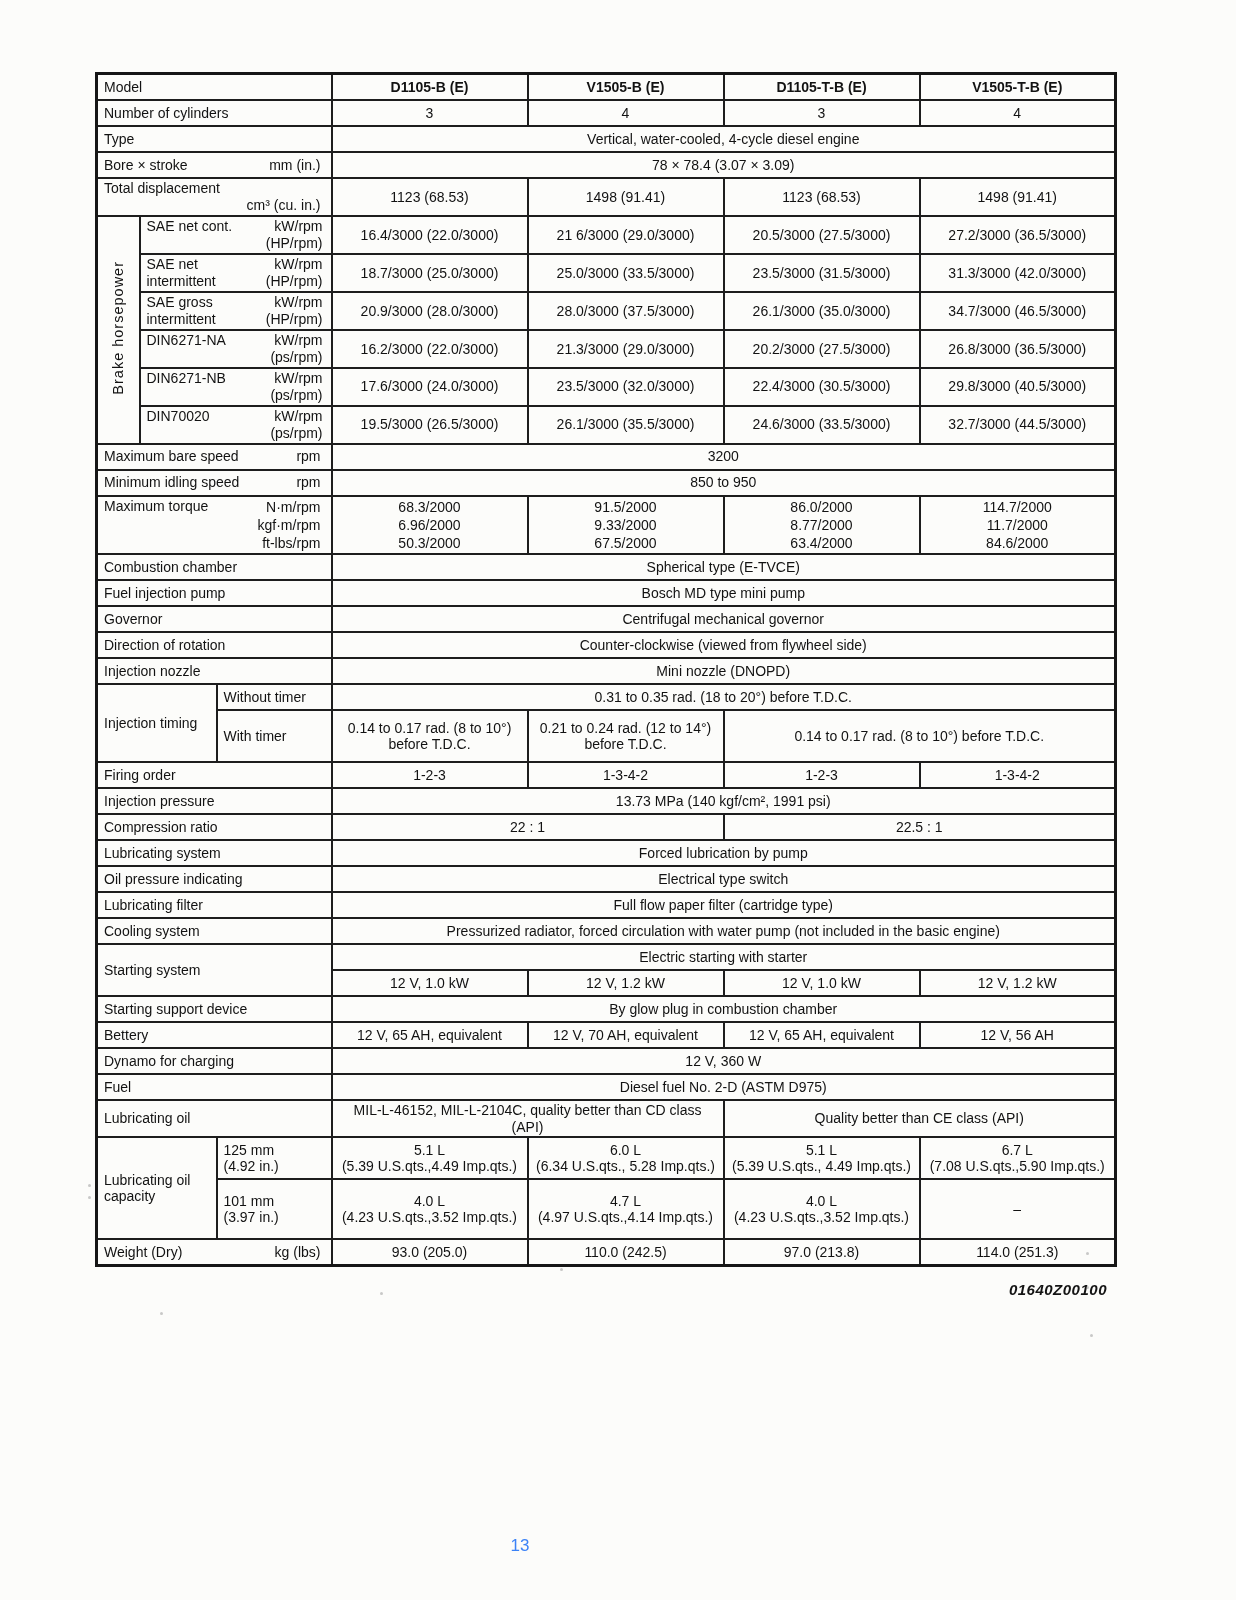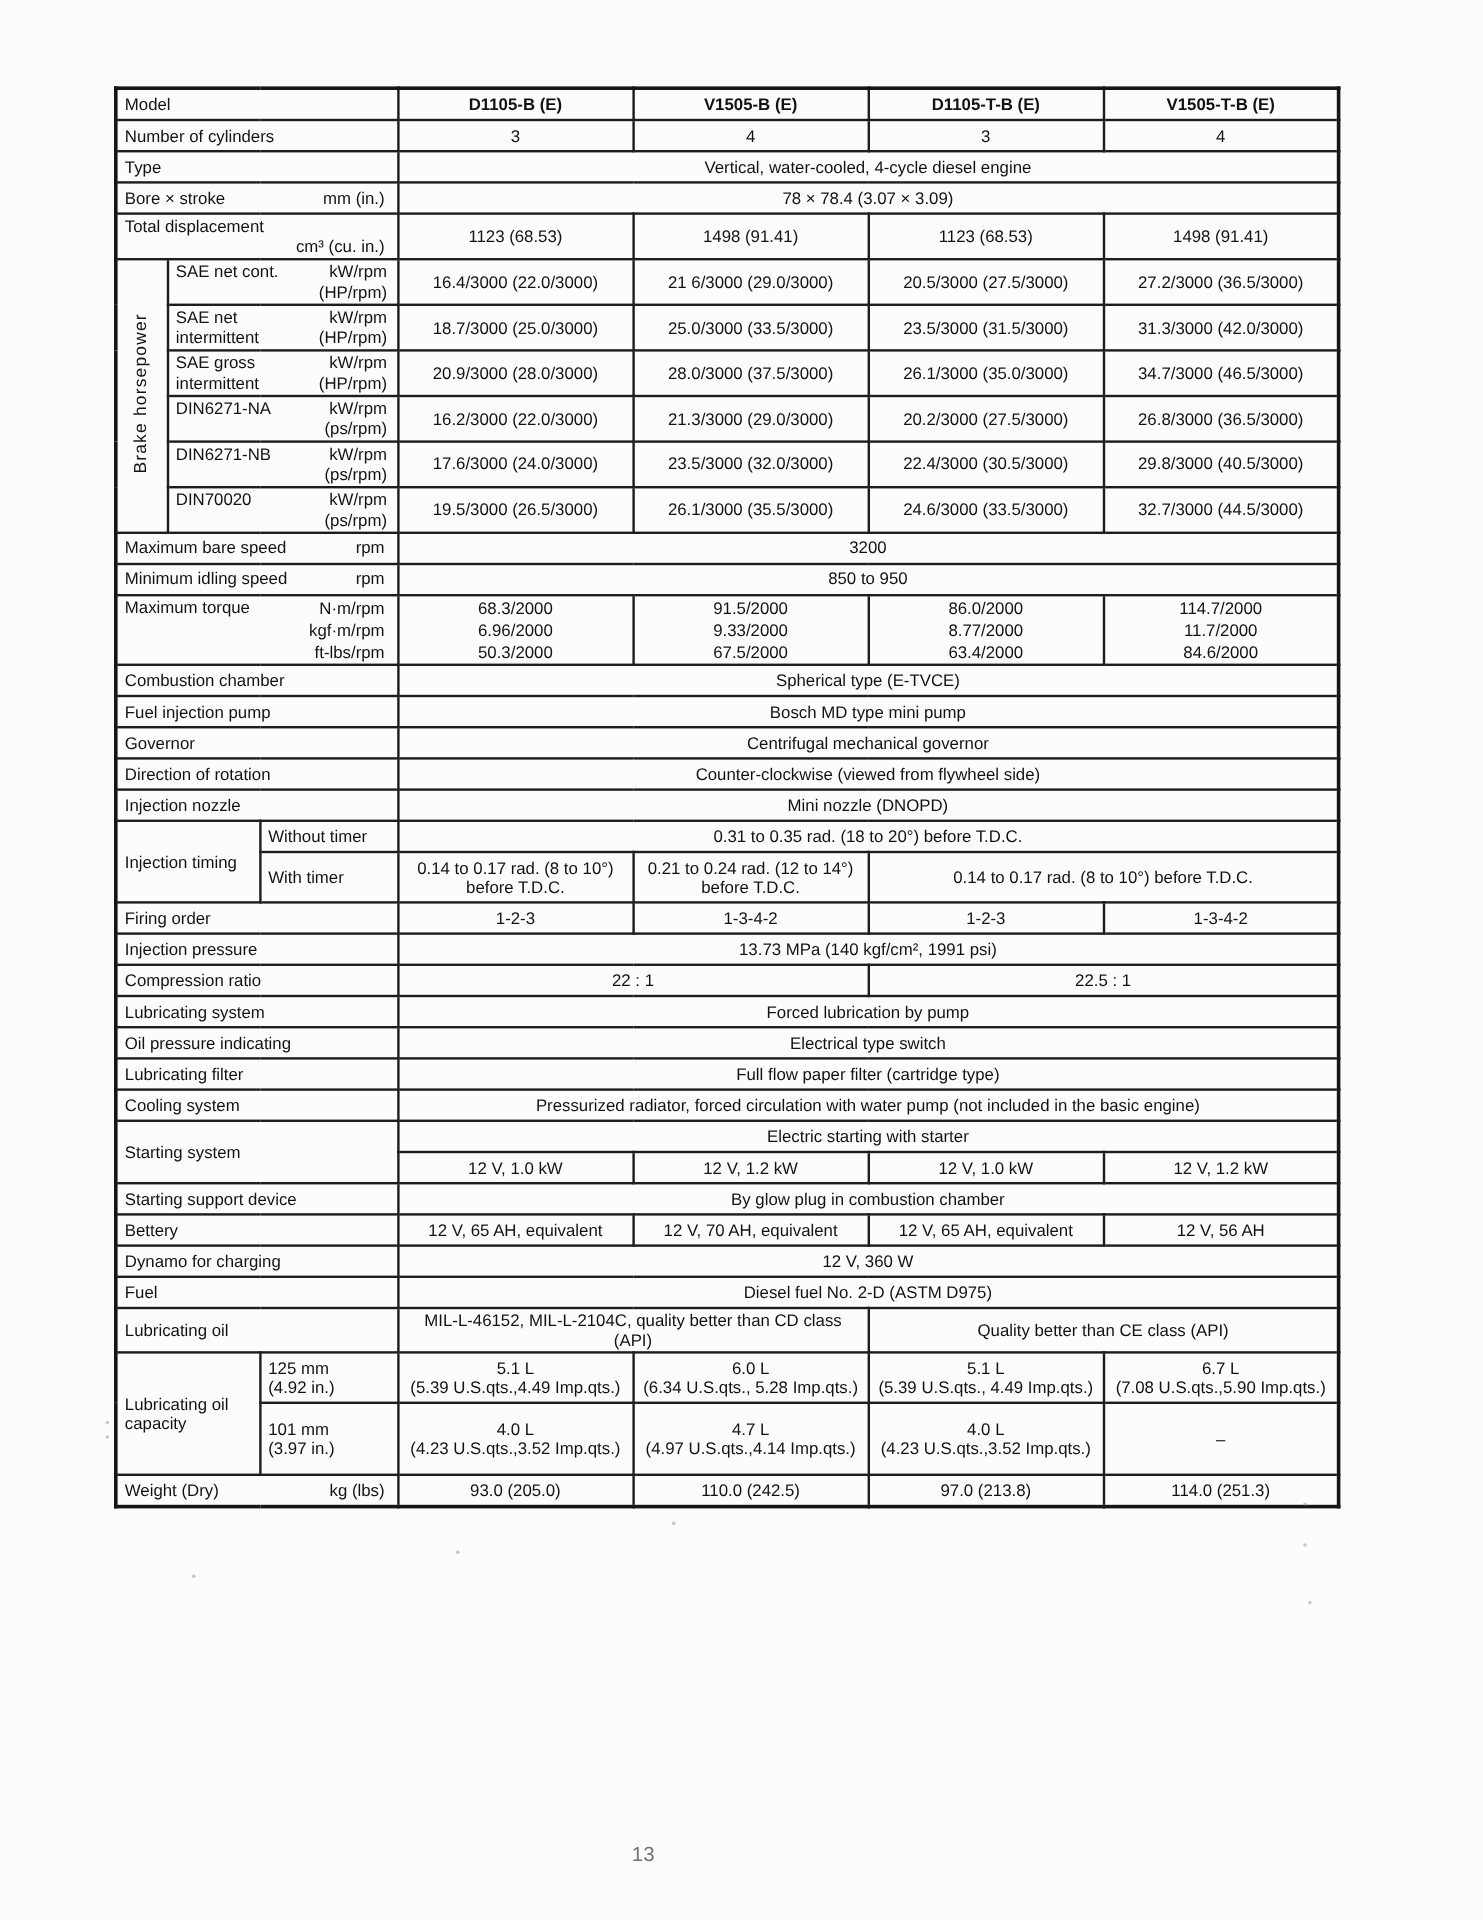--- a/index.html
+++ b/index.html
@@ -45,21 +45,21 @@
   td.tqv div{line-height:1.3;}
   td.tight{font-size:12.6px;padding:1px 2px;text-align:center;}
   td.cap{font-size:13.4px;padding:1px 2px;text-align:center;line-height:1.25;}
   td.sub{font-size:14px;text-align:left;padding-left:9px;line-height:1.25;}
   .footer-code{
     text-align:right;font-style:italic;font-weight:bold;font-size:15px;
     margin-top:14px;padding-right:8px;letter-spacing:.5px;
   }
   .page-number{
     position:absolute;top:1536px;left:0;width:1040px;text-align:center;
-    font-size:17px;color:#737373;margin-left:16px;
+    font-size:17px;color:#3b82f6;
   }
   .speck{position:absolute;width:3px;height:3px;border-radius:50%;background:#8a8a8a;opacity:.45;}
 </style>
 </head>
 <body>
 
 <div class="sheet">
 
   <table class="spec">
     <colgroup>
@@ -280,21 +280,21 @@
     <tr>
       <td colspan="3" class="lbl">Injection nozzle</td>
       <td colspan="4" class="val">Mini nozzle (DNOPD)</td>
     </tr>
 
     <tr>
       <td colspan="2" rowspan="2" class="lbl">Injection timing</td>
       <td class="lbl">Without timer</td>
       <td colspan="4" class="val">0.31 to 0.35 rad. (18 to 20°) before T.D.C.</td>
     </tr>
-    <tr style="height:42px">
+    <tr style="height:52px">
       <td class="lbl">With timer</td>
       <td class="val">0.14 to 0.17 rad. (8 to 10°) before T.D.C.</td>
       <td class="val">0.21 to 0.24 rad. (12 to 14°) before T.D.C.</td>
       <td colspan="2" class="val">0.14 to 0.17 rad. (8 to 10°) before T.D.C.</td>
     </tr>
 
     <tr>
       <td colspan="3" class="lbl">Firing order</td>
       <td class="val">1-2-3</td>
       <td class="val">1-3-4-2</td>
@@ -423,20 +423,21 @@
             </div>
       </td>
       <td class="val">93.0 (205.0)</td>
       <td class="val">110.0 (242.5)</td>
       <td class="val">97.0 (213.8)</td>
       <td class="val">114.0 (251.3)</td>
     </tr>
   </tbody>
     </table>
 
+  <div class="footer-code">01640Z00100</div>
 </div>
 
 <div class="page-number">13</div>
 
 <div>
   <span class="speck" style="left:88px;top:1184px;"></span>
   <span class="speck" style="left:88px;top:1196px;"></span>
   <span class="speck" style="left:380px;top:1292px;"></span>
   <span class="speck" style="left:1086px;top:1252px;"></span>
   <span class="speck" style="left:1086px;top:1286px;"></span>

